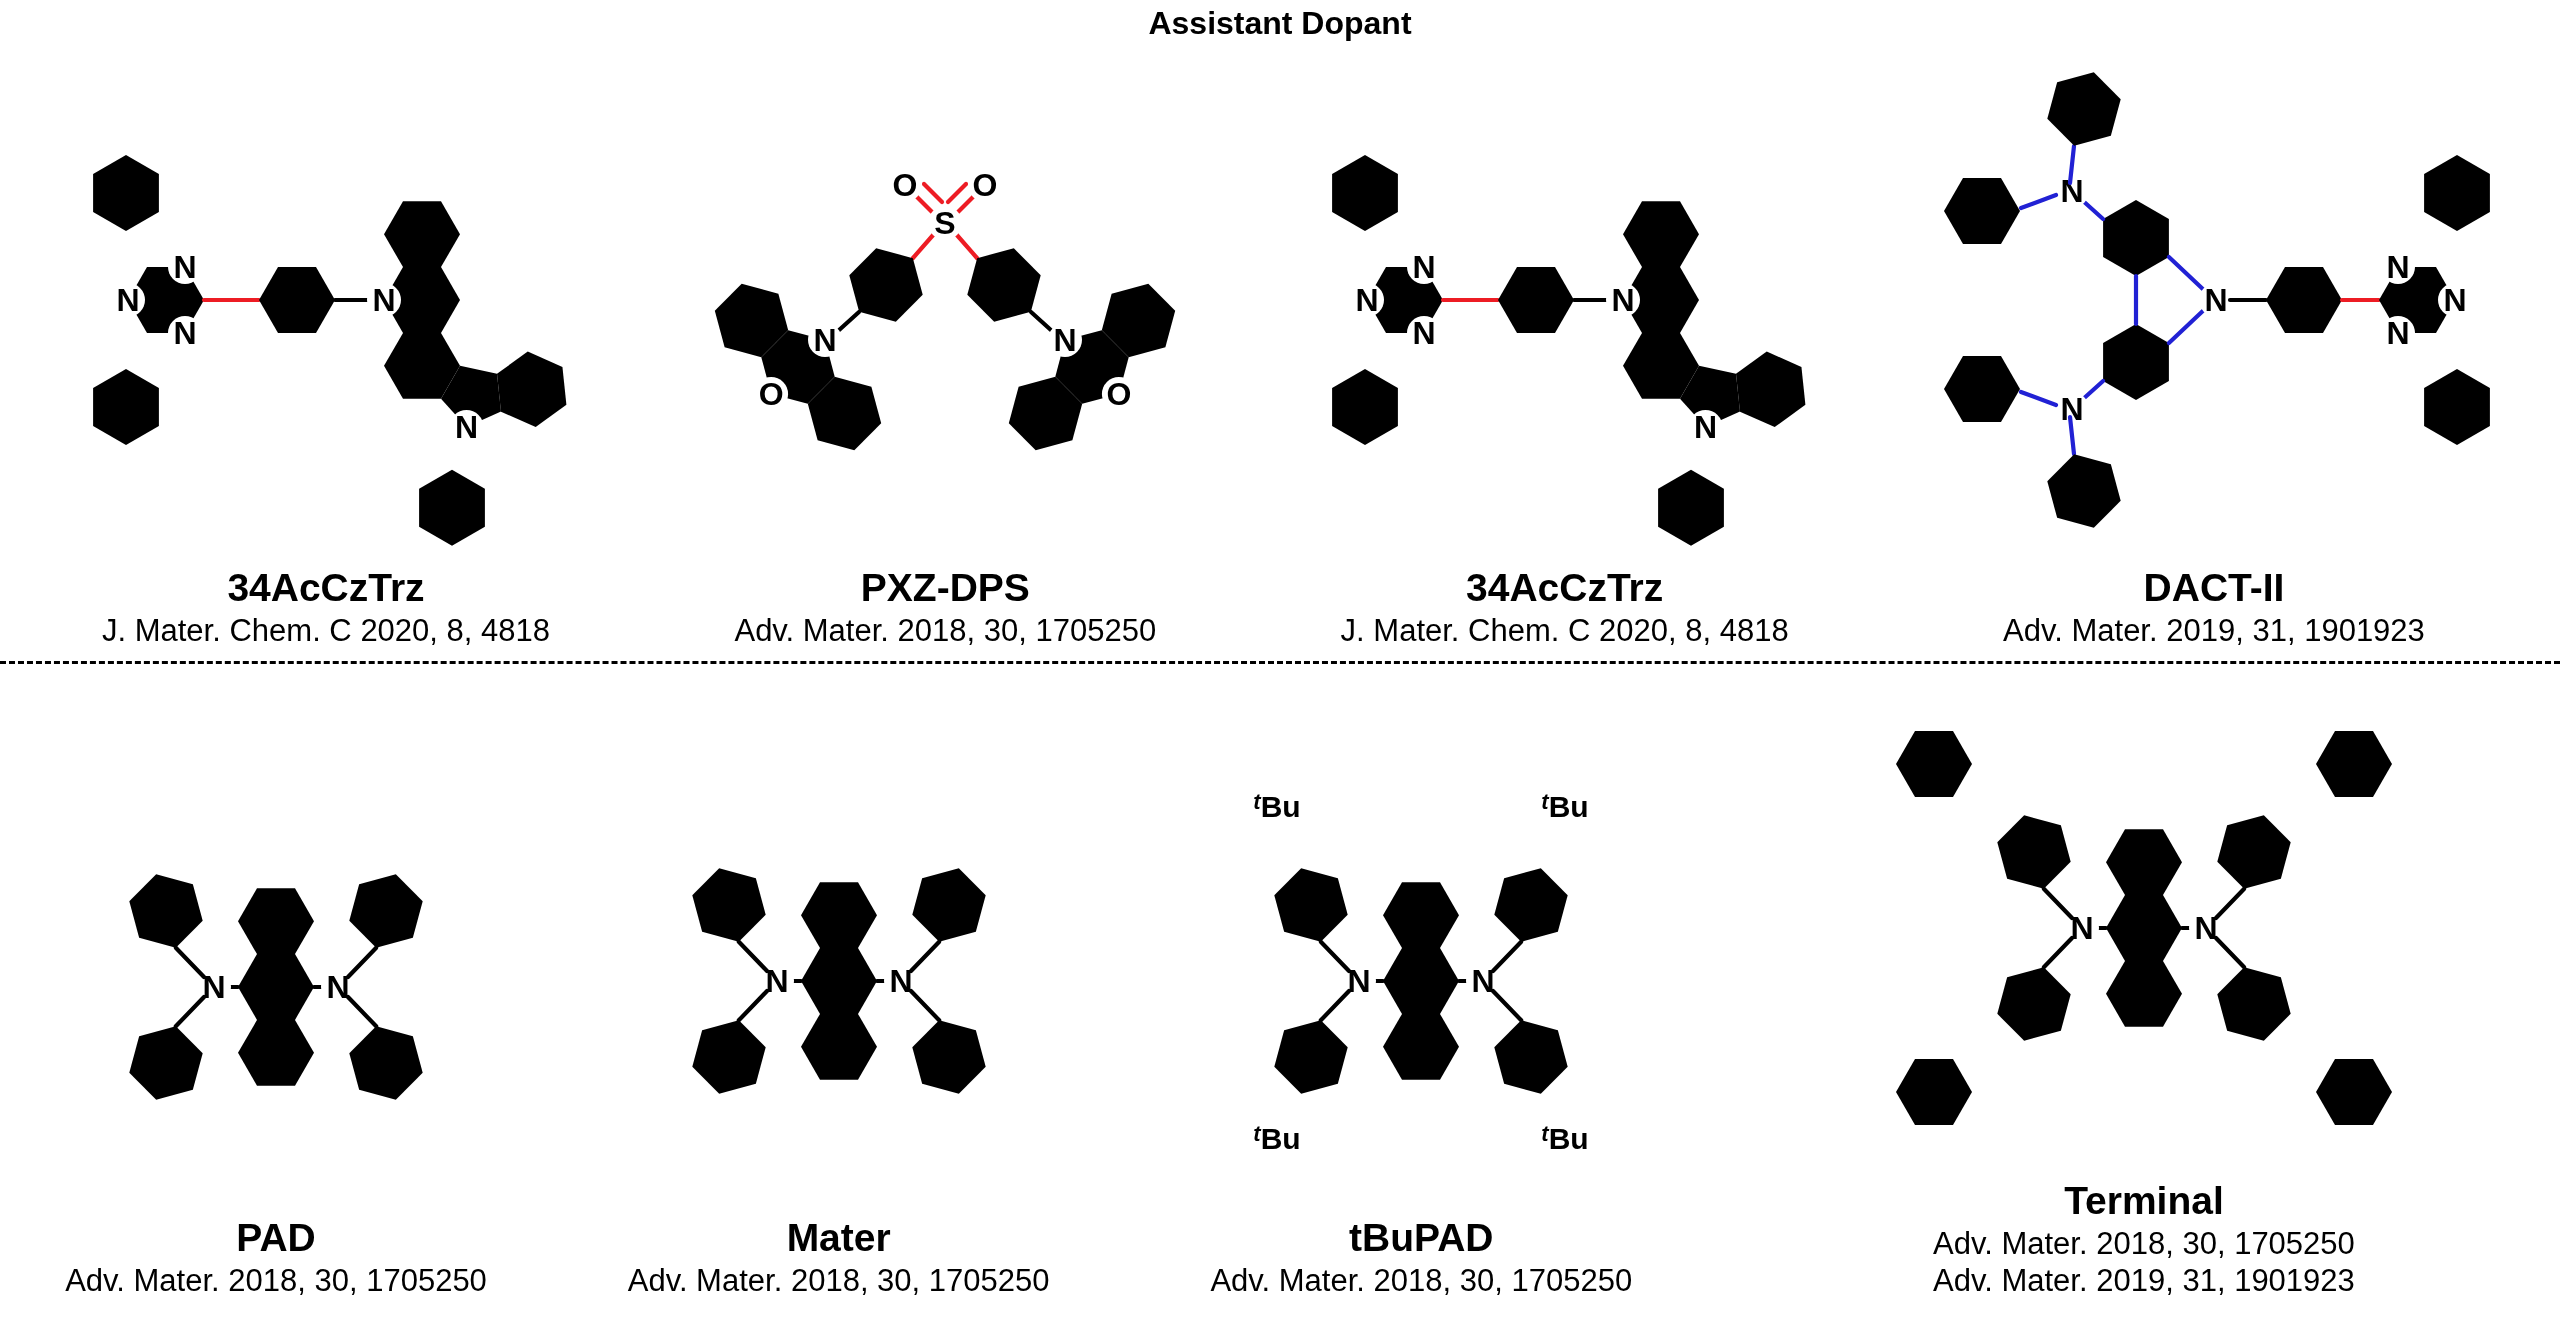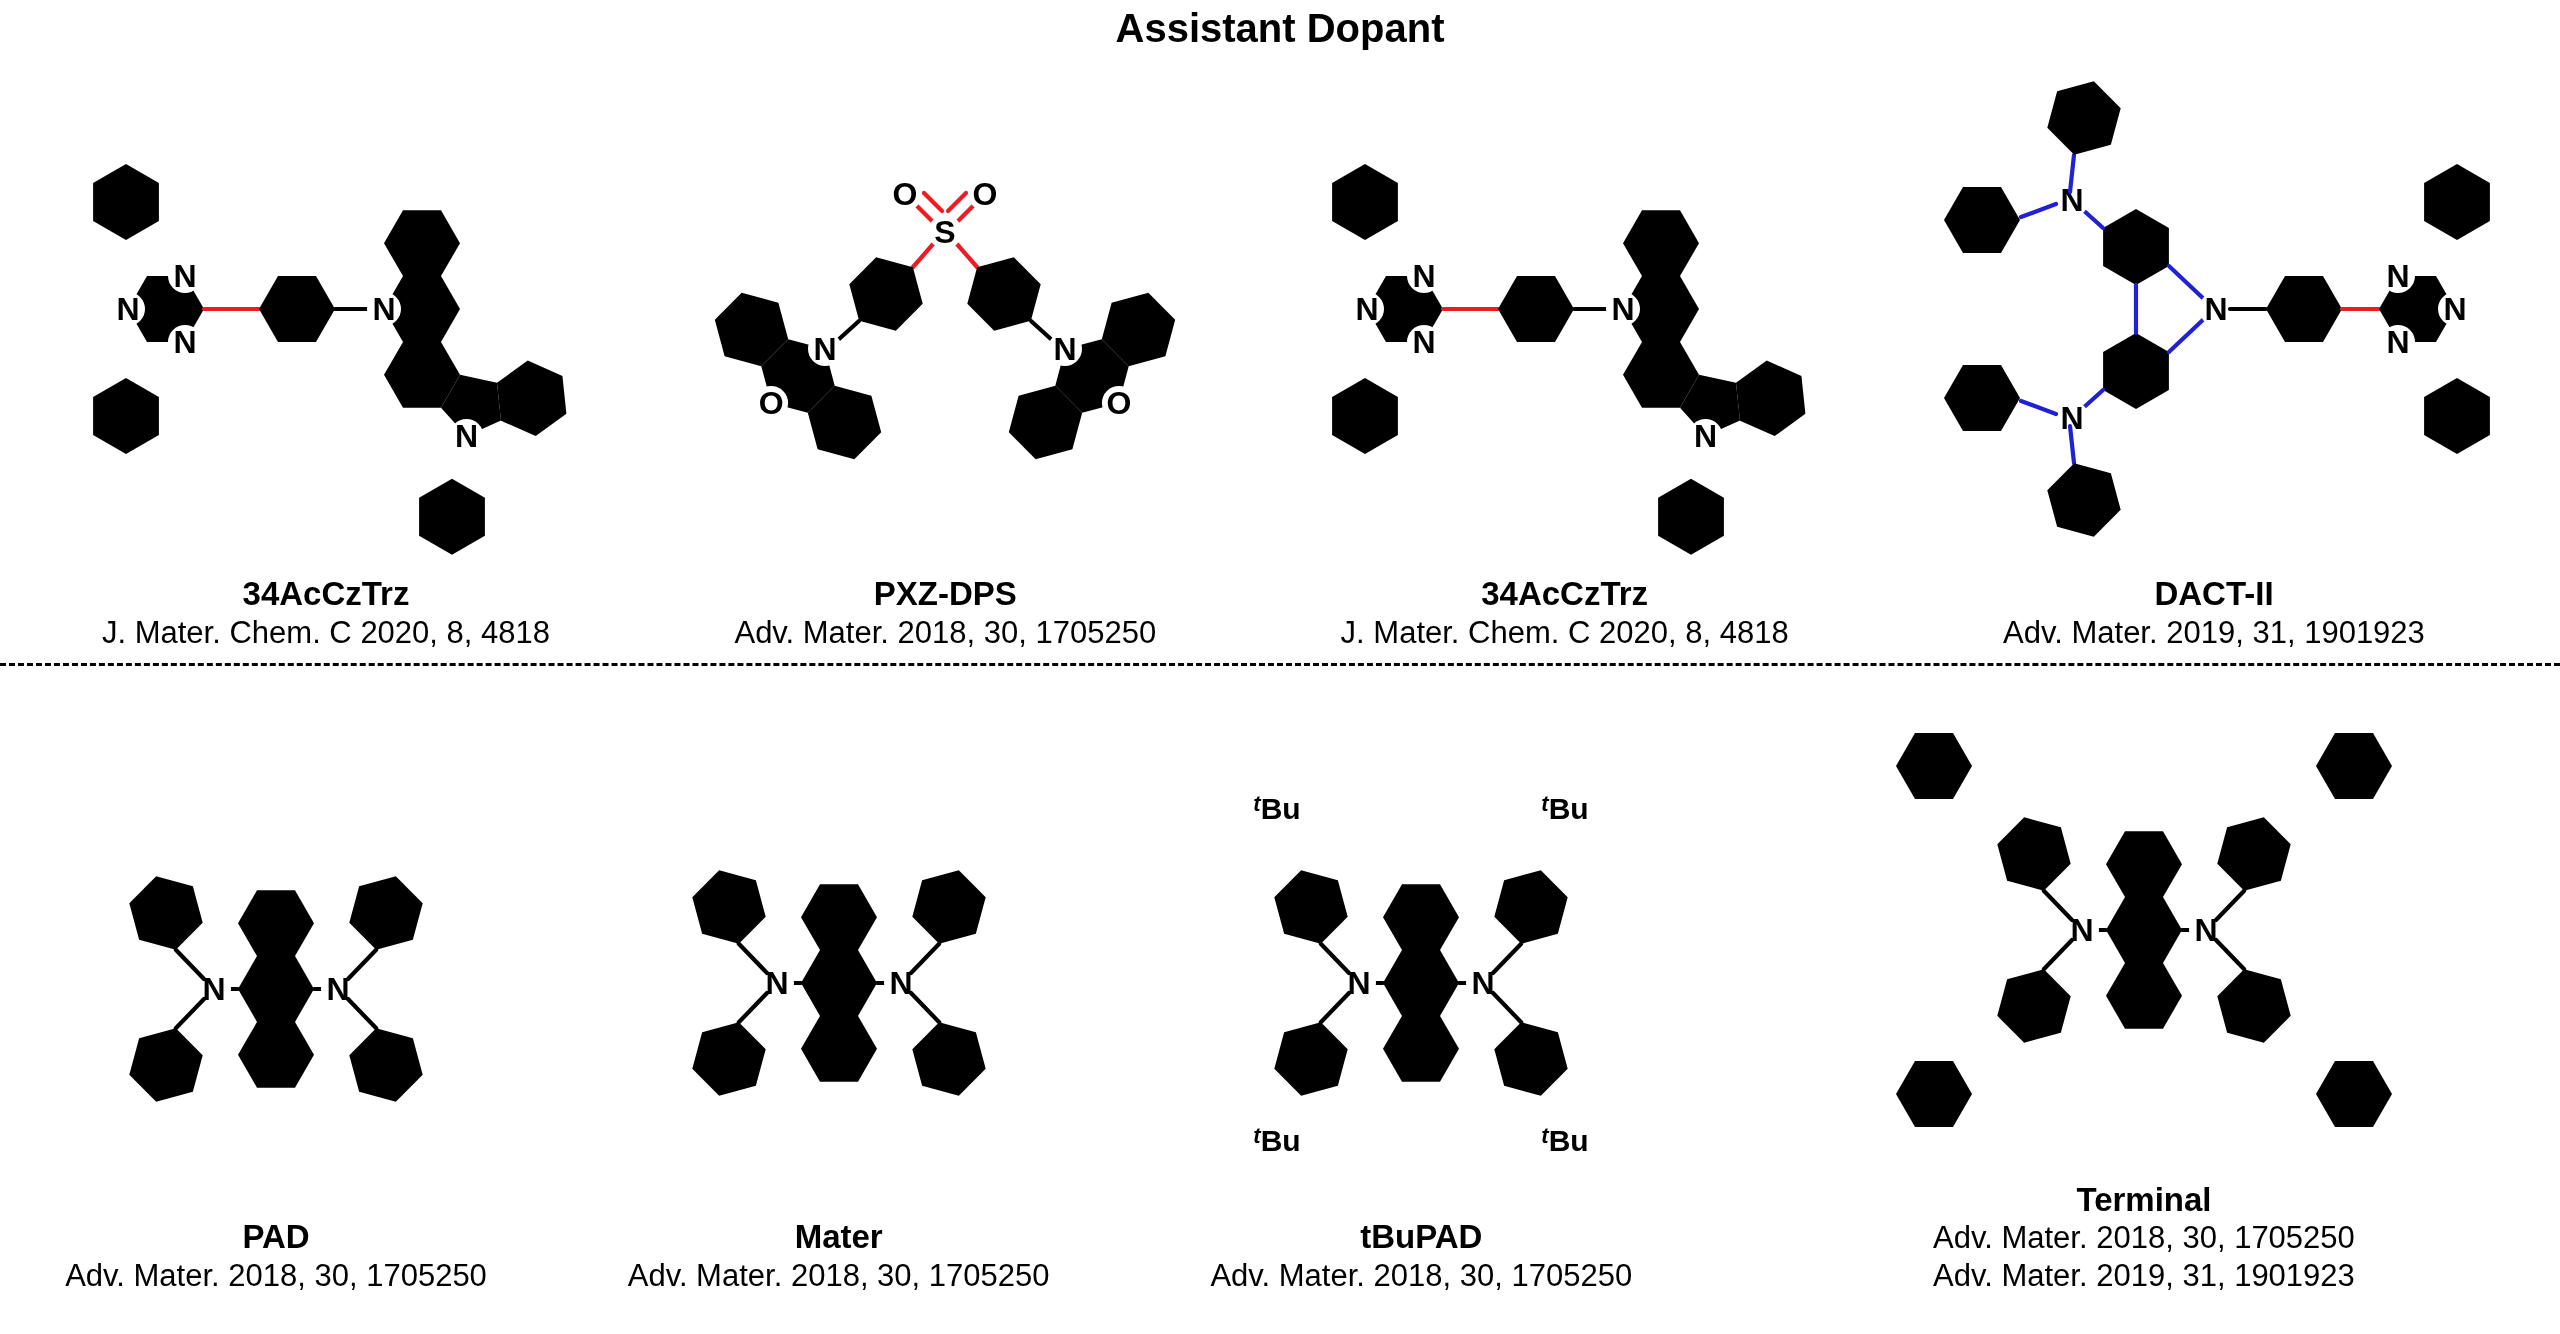--- a/index.html
+++ b/index.html
@@ -1,22 +1,22 @@
 <!DOCTYPE html>
 <html><head>
 <meta charset="utf-8">
 <style>
   html,body{margin:0;padding:0;background:#fff;}
   body{width:2560px;height:1334px;font-family:"Liberation Sans",sans-serif;color:#000;overflow:hidden;}
   .figure{width:2560px;height:1334px;box-sizing:border-box;padding-top:4px;}
-  .sec-title{text-align:center;font-weight:bold;font-size:40px;line-height:1.1;margin:2px 0 4px 0;}
+  .sec-title{text-align:center;font-weight:bold;font-size:32px;line-height:1.1;margin:2px 0 4px 0;}
   .row{display:flex;justify-content:space-between;align-items:flex-end;padding:0 16px;box-sizing:border-box;}
   .row2{margin-top:24px;}
   .card{display:flex;flex-direction:column;align-items:center;}
-  .mname{font-size:33px;font-weight:bold;text-align:center;line-height:1.2;white-space:nowrap;}
+  .mname{font-size:39px;font-weight:bold;text-align:center;line-height:1.2;white-space:nowrap;}
   .cite{font-size:31px;text-align:center;line-height:1.2;white-space:nowrap;}
   .jrnl,.vol{}
   .yr{font-weight:normal;}
   .divider{border-top:3px dashed #000;margin:12px 0 6px 0;width:100%;}
   svg.mol{display:block;color:#000;}
   .mol line,.mol polygon,.mol path{stroke:currentColor;fill:none;stroke-width:4.2;stroke-linecap:round;stroke-linejoin:round;}
   .at{font-size:32px;font-weight:bold;text-anchor:middle;dominant-baseline:central;}
   .tbu{font-size:30px;font-weight:bold;text-anchor:middle;}
   .tbu .sup{font-size:22px;font-style:italic;}
   .red{color:#ed1c24;}

